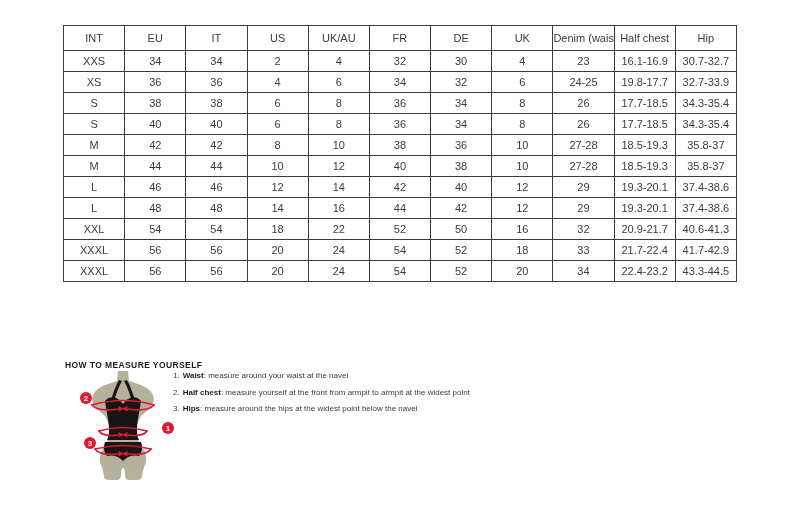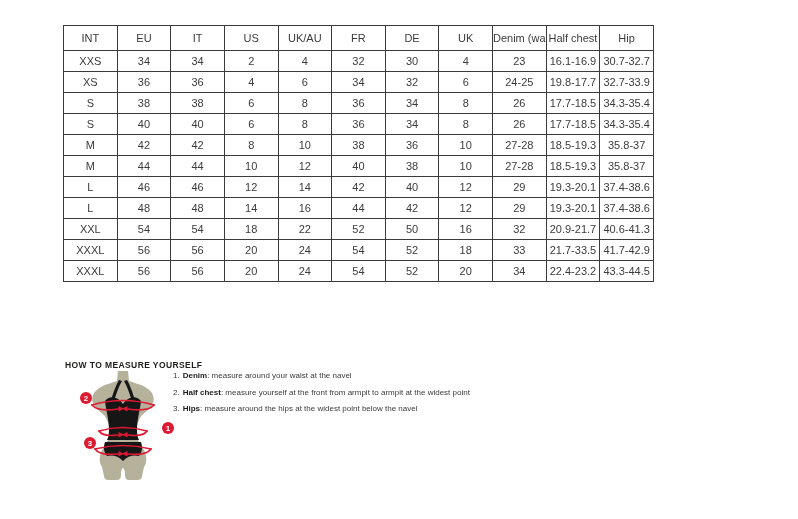--- a/index.html
+++ b/index.html
@@ -1,21 +1,21 @@
 <!DOCTYPE html>
 <html><head>
 <meta charset="utf-8">
 <style>
   html,body{margin:0;padding:0;}
   body{
     width:798px;height:519px;background:#ffffff;position:relative;
     font-family:"Liberation Sans",sans-serif;overflow:hidden;
   }
   .size-table{
-    position:absolute;left:63px;top:25px;width:591px;
+    position:absolute;left:63px;top:25px;width:674px;
     border-collapse:collapse;table-layout:fixed;
   }
   .size-table th,.size-table td{
     border:1px solid #3b3b3b;text-align:center;vertical-align:middle;
     font-size:11px;font-weight:400;color:#3b3b3b;padding:0;
     white-space:nowrap;overflow:hidden;
   }
   .size-table th{height:24px;}
   .size-table td{height:20px;}
   .measure-heading{
@@ -179,21 +179,21 @@
         <tr>
           <td>XXXL</td>
           <td>56</td>
           <td>56</td>
           <td>20</td>
           <td>24</td>
           <td>54</td>
           <td>52</td>
           <td>18</td>
           <td>33</td>
-          <td>21.7-33.5</td>
+          <td>21.7-22.4</td>
           <td>41.7-42.9</td>
         </tr>
         <tr>
           <td>XXXL</td>
           <td>56</td>
           <td>56</td>
           <td>20</td>
           <td>24</td>
           <td>54</td>
           <td>52</td>
@@ -259,21 +259,21 @@
       <g fill="#ffffff" text-anchor="middle">
         <text class="badge-num" x="8" y="33">2</text>
         <text class="badge-num" x="90" y="63">1</text>
         <text class="badge-num" x="12" y="78">3</text>
       </g>
     </svg>
   </div>
 
   <div class="steps">
     <div class="step">
-      <span class="num">1.</span><span class="term">Denim</span><span class="desc">: measure around your waist at the navel</span>
+      <span class="num">1.</span><span class="term">Waist</span><span class="desc">: measure around your waist at the navel</span>
     </div>
     <div class="step">
       <span class="num">2.</span><span class="term">Half chest</span><span class="desc">: measure yourself at the front from armpit to armpit at the widest point</span>
     </div>
     <div class="step">
       <span class="num">3.</span><span class="term">Hips</span><span class="desc">: measure around the hips at the widest point below the navel</span>
     </div>
   </div>
 
 </div>

